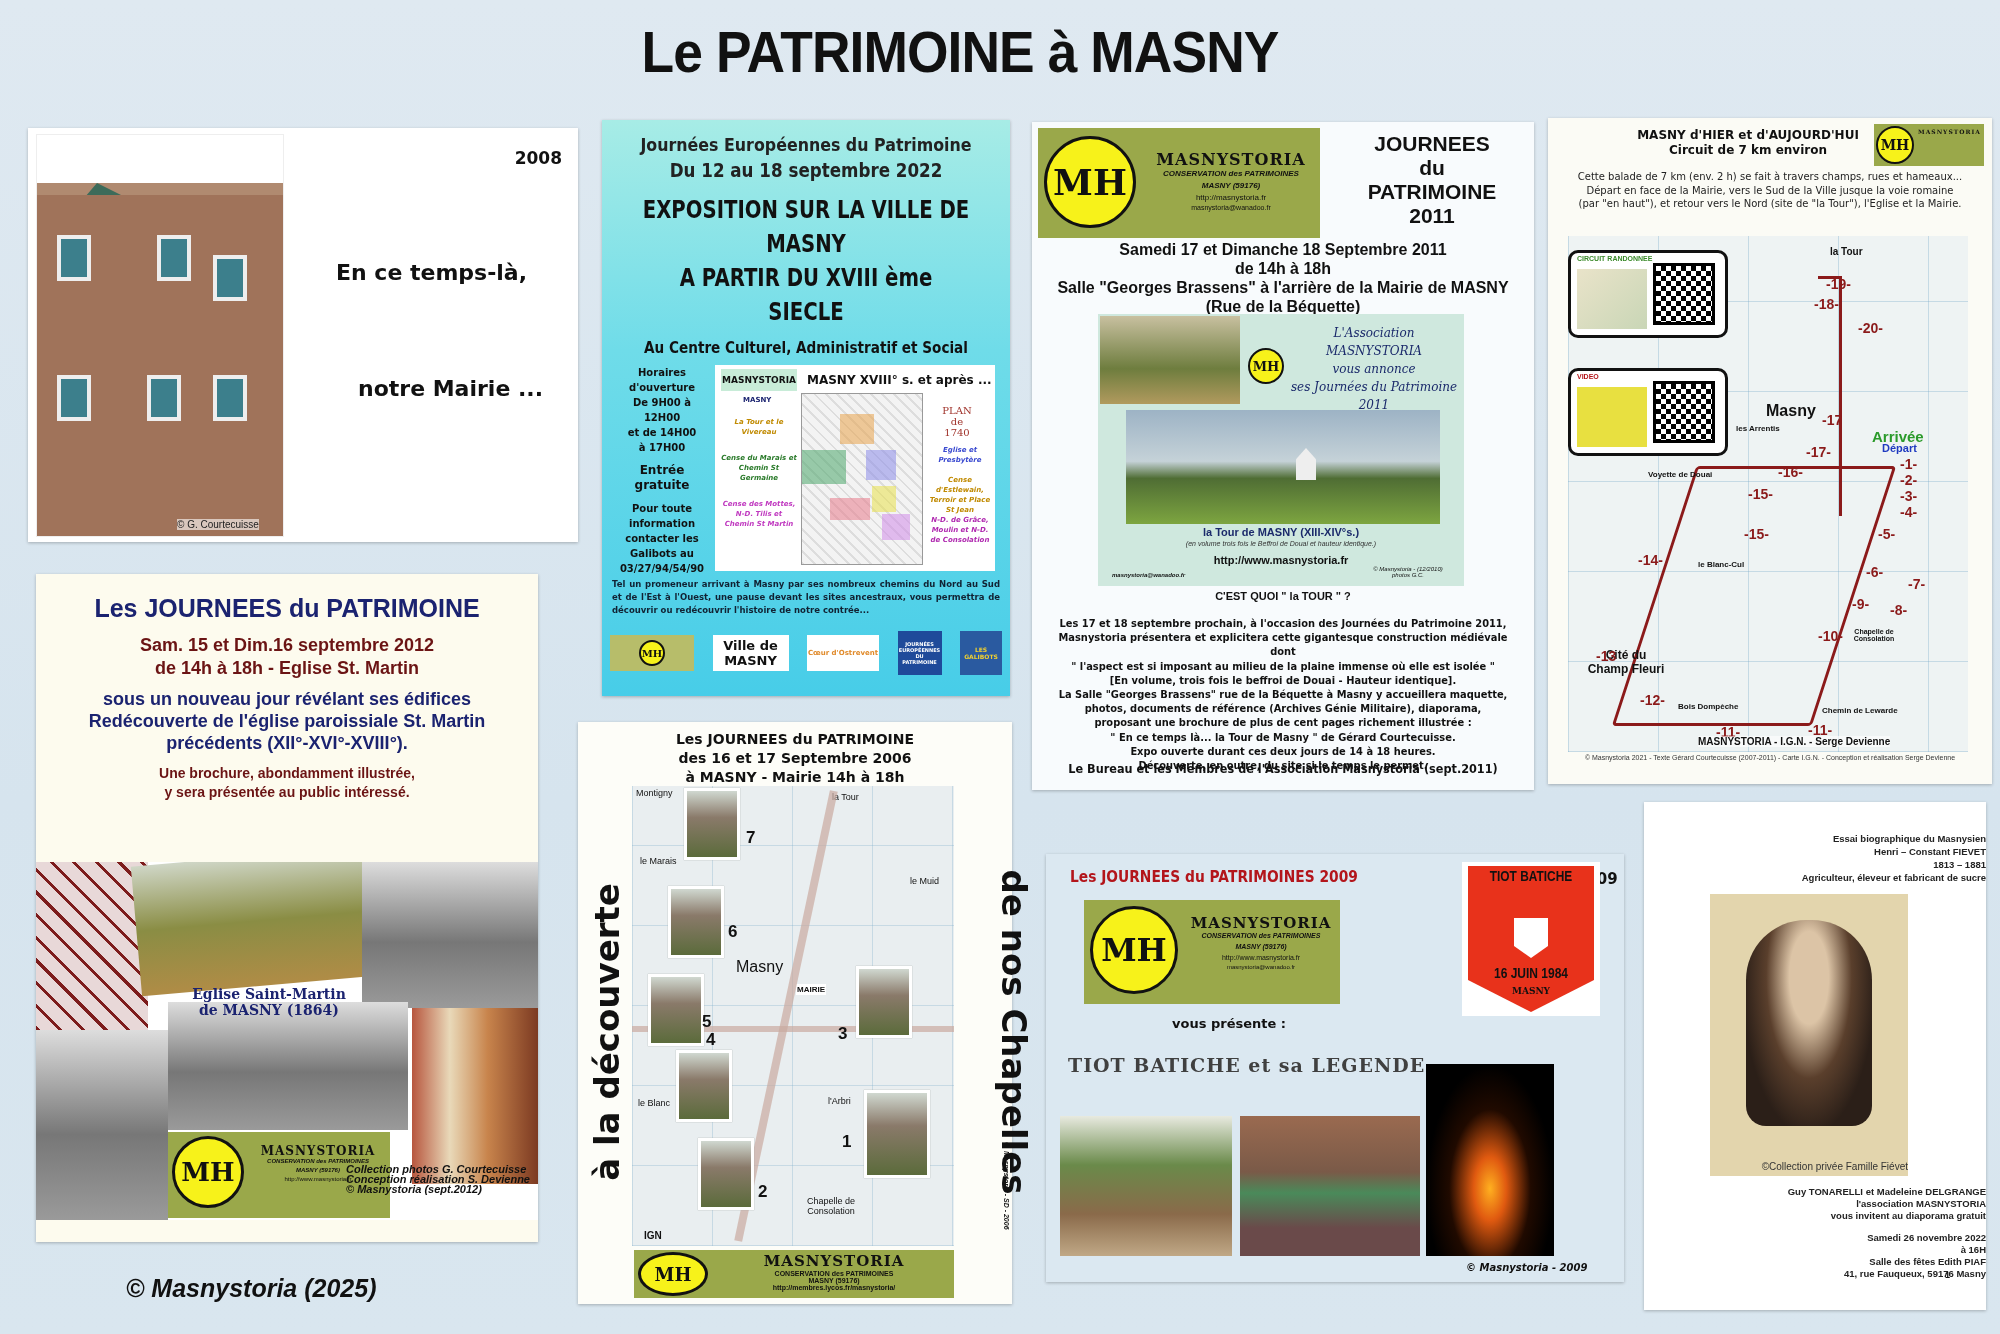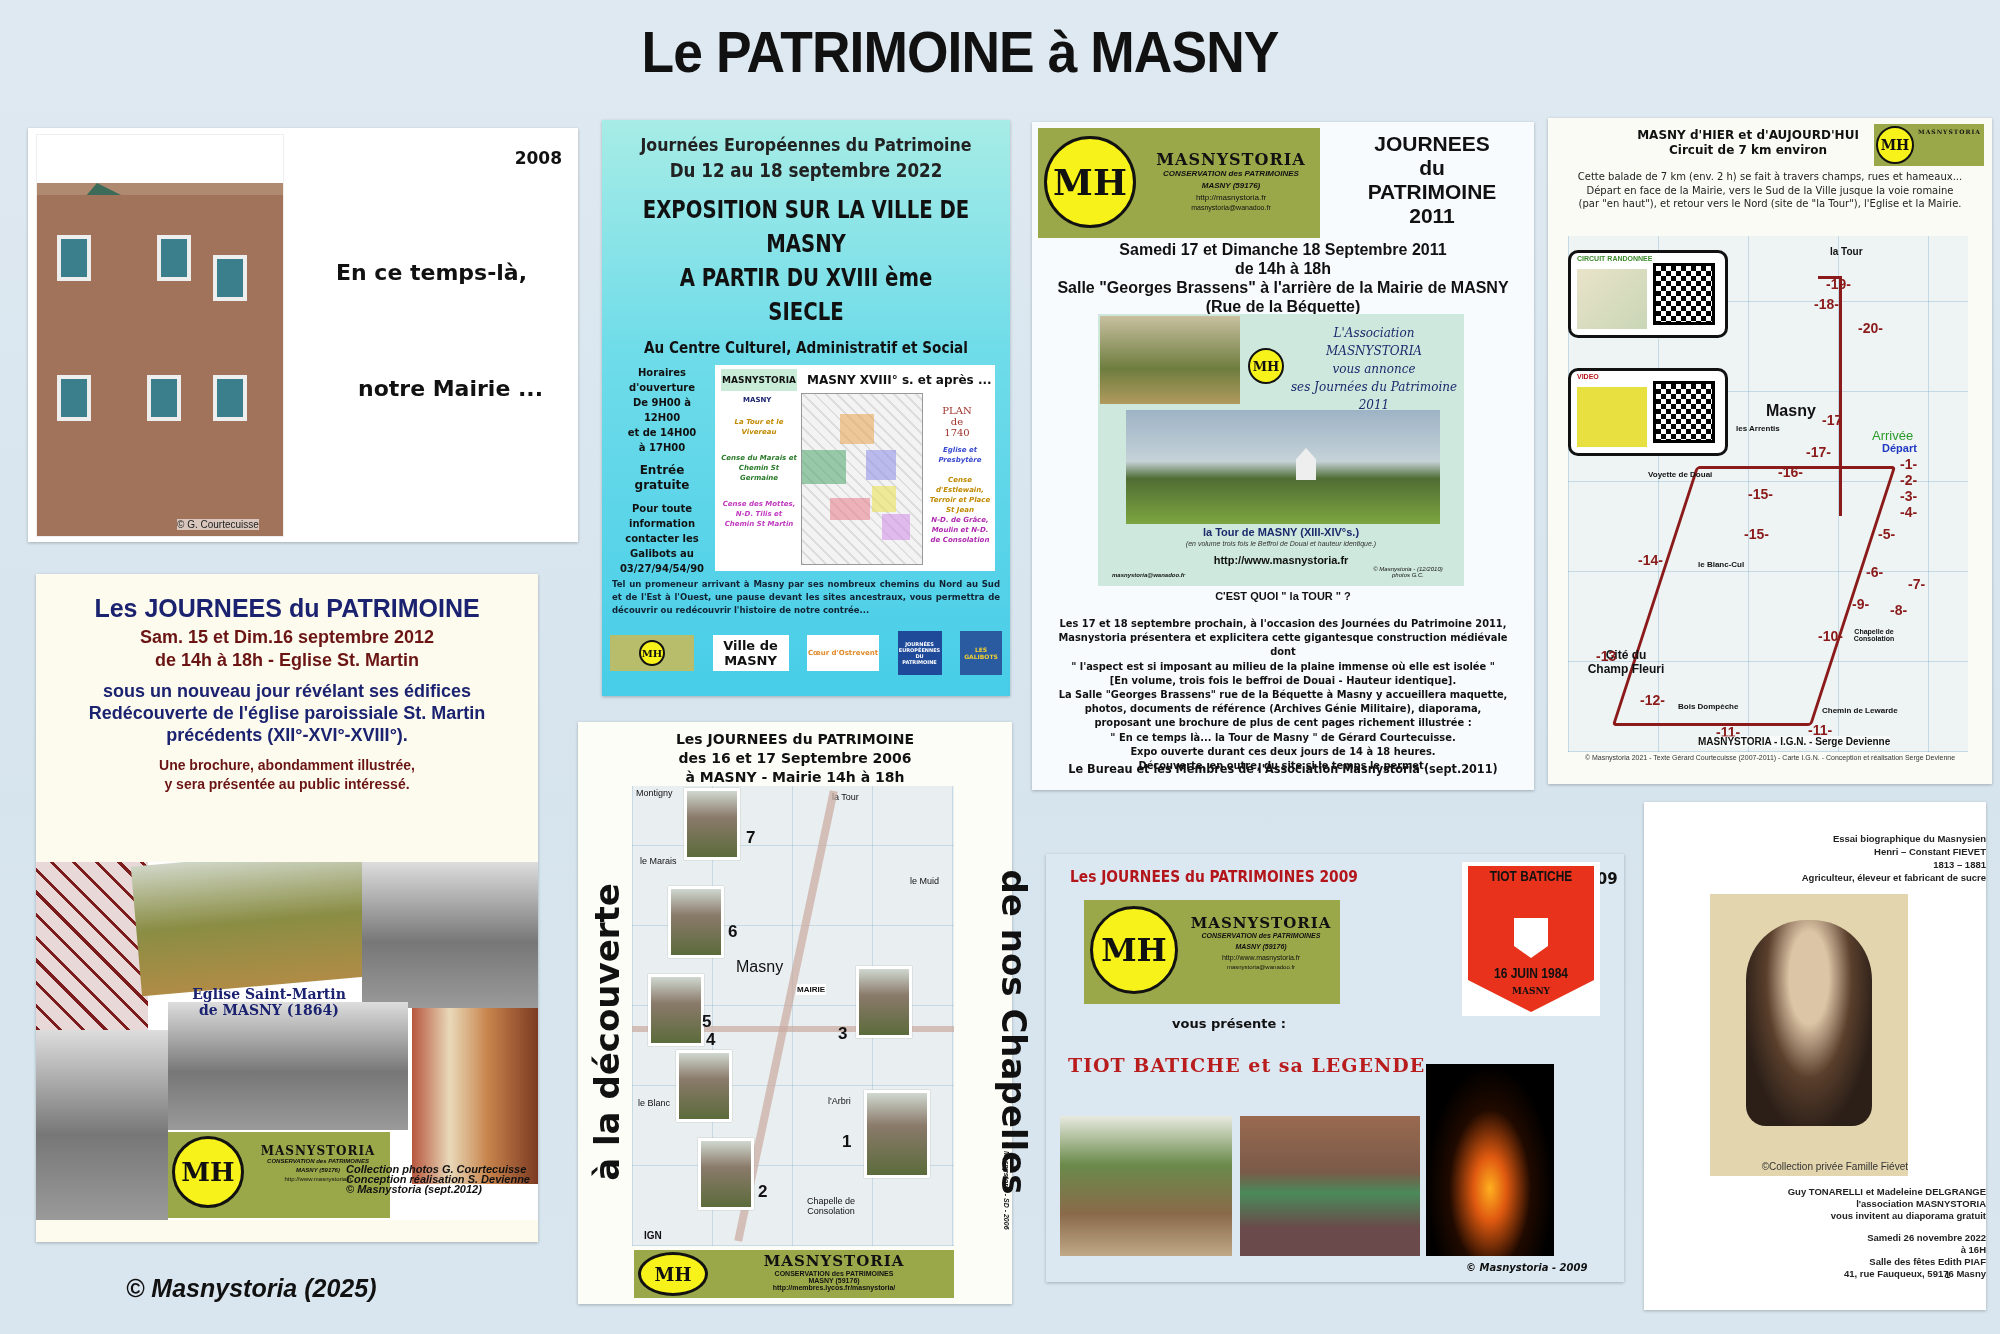--- a/index.html
+++ b/index.html
@@ -70,21 +70,21 @@
   .qr .code{position:absolute;right:10px;top:10px;width:62px;height:62px;background:
      conic-gradient(#000 25%,#fff 0 50%,#000 0 75%,#fff 0) 0 0/10px 10px;border:3px solid #000}
   .qr .thumb{position:absolute;left:6px;top:16px;width:70px;height:60px;background:linear-gradient(135deg,#e9e3c9,#c9d6b6)}
   .num{position:absolute;color:#8b1a1a;font-weight:bold;font-size:14px}
   .route{position:absolute;border:3px solid #8b1a1a}
   .p4 .mcred{position:absolute;left:0;top:636px;width:444px;font-size:7px;color:#333}
   .p4 .mfoot{position:absolute;left:130px;top:610px;font-size:10px;font-weight:bold;color:#111;background:rgba(255,255,255,.6)}
   
   .p5{left:36px;top:574px;width:502px;height:668px;background:#fdfbee;text-align:center}
   .p5 .h{margin-top:18px;font-size:25px;font-weight:bold;color:#1b2370;line-height:32px}
-  .p5 .d{margin-top:2px;font-size:18px;font-weight:bold;color:#6b1414;line-height:23px}
+  .p5 .d{margin-top:10px;font-size:18px;font-weight:bold;color:#6b1414;line-height:23px}
   .p5 .r{margin-top:8px;font-size:18px;font-weight:bold;color:#1b2370;line-height:22px}
   .p5 .b{margin-top:10px;font-size:14px;font-weight:bold;color:#6b1414;line-height:19px}
   .collage{position:absolute;left:0;top:288px;width:502px;height:358px;background:#fff;overflow:hidden}
   .glass{position:absolute;left:0;top:0;width:112px;height:168px;background:repeating-linear-gradient(45deg,#7d1c1c 0 3px,#e8d8d8 3px 16px),#7d1c1c}
   .field{position:absolute;left:100px;top:-6px;width:240px;height:130px;background:linear-gradient(180deg,#cfd6c6 0,#8a8d44 50%,#b08c46 100%);transform:rotate(-5deg)}
   .bw{position:absolute;background:linear-gradient(180deg,#ddd,#777 55%,#9a9a9a);}
   .painted{position:absolute;right:0;top:146px;width:126px;height:176px;background:linear-gradient(90deg,#b7563e,#e9d9b9 30%,#c8844c 60%,#7c3a22)}
   .p5 .egl{position:absolute;left:148px;top:124px;width:170px;font-family:"DejaVu Serif",serif;font-weight:bold;color:#1b2370;font-size:14px;line-height:16px}
   .p5 .ccred{position:absolute;right:8px;top:320px;font-size:11px;font-style:italic;font-weight:bold;line-height:10px;text-align:left}
   .foot{left:126px;top:1274px;font-size:25px;font-weight:bold;font-style:italic}
@@ -103,21 +103,21 @@
   .p7{left:1046px;top:854px;width:578px;height:428px;background:#dbe8f1}
   .p7 .h{position:absolute;left:24px;top:14px;font-size:15px;font-weight:bold;color:#b3151b;font-family:"DejaVu Sans",sans-serif;transform:scaleX(.92);transform-origin:left}
   .p7 .yr{position:absolute;left:530px;top:16px;font-size:15px;font-weight:bold;font-family:"DejaVu Sans",sans-serif}
   .p7 .brand{position:absolute;left:38px;top:46px;width:256px;height:104px}
   .p7 .vp{position:absolute;left:126px;top:162px;font-size:13px;font-weight:bold;font-family:"DejaVu Sans",sans-serif}
   .shield{position:absolute;left:416px;top:8px;width:138px;height:154px;background:#fff}
   .shield .sh{position:absolute;left:6px;top:4px;width:126px;height:146px;background:#e8321b;clip-path:polygon(0 0,100% 0,100% 78%,50% 100%,0 78%)}
   .shield .st{position:absolute;left:0;top:6px;width:138px;text-align:center;font-size:14px;font-weight:bold;transform:scaleX(.85)}
   .shield .sd{position:absolute;left:0;top:102px;width:138px;text-align:center;font-size:15px;font-weight:bold;transform:scaleX(.8)}
   .shield .sm{position:absolute;left:0;top:124px;width:138px;text-align:center;font-size:9px;font-weight:bold;font-family:"DejaVu Serif",serif}
-  .p7 .leg{position:absolute;left:22px;top:200px;font-size:19px;font-weight:bold;color:#b91c1c;font-family:"DejaVu Serif",serif;letter-spacing:1px;font-style:normal;line-height:22px}
+  .p7 .leg{position:absolute;left:22px;top:200px;font-size:19px;font-weight:bold;color:#404040;font-family:"DejaVu Serif",serif;letter-spacing:1px;font-style:normal;line-height:22px}
   .ph{position:absolute;top:262px;height:140px}
   .p7 .cp{position:absolute;left:420px;top:408px;font-size:10px;font-style:italic;font-weight:bold;font-family:"DejaVu Sans",sans-serif}
   
   .p8{left:1644px;top:802px;width:342px;height:508px;background:#fff;text-align:right}
   .p8 .h{margin-top:30px;font-size:9.5px;font-weight:bold;line-height:13px;color:#222}
   .p8 .portrait{position:absolute;left:66px;top:92px;width:198px;height:282px;background:#e3d5ad}
   .portrait .face{position:absolute;left:36px;top:26px;width:126px;height:206px;border-radius:60px 60px 20px 20px;background:radial-gradient(ellipse at 50% 28%,#dcc4a6 0 22%,#5a3f2c 48%,#2b1f18 75%)}
   .portrait .cap{position:absolute;left:0;bottom:4px;width:198px;font-size:10px;color:#333}
   .p8 .inv{position:absolute;left:0;top:384px;width:342px;font-size:9.5px;font-weight:bold;line-height:12px;color:#222}
   .p8 .when{position:absolute;left:0;top:430px;width:342px;font-size:9.5px;font-weight:bold;line-height:12px;color:#222}
@@ -289,21 +289,21 @@
     <div class="route" style="left:250px;top:40px;width:24px;height:240px;border-left:none;border-bottom:none"></div>
     <div class="abs" style="left:262px;top:10px;font-size:10px;font-weight:bold">la Tour</div>
     <div class="abs" style="left:198px;top:166px;font-size:16px;font-weight:bold">Masny</div>
     <div class="abs" style="left:168px;top:188px;font-size:8px;font-weight:bold">les Arrentis</div>
     <div class="abs" style="left:80px;top:234px;font-size:8px;font-weight:bold">Voyette de Douai</div>
     <div class="abs" style="left:130px;top:324px;font-size:8px;font-weight:bold">le Blanc-Cul</div>
     <div class="abs" style="left:18px;top:412px;width:80px;font-size:12px;font-weight:bold;color:#111">Cité du Champ Fleuri</div>
     <div class="abs" style="left:110px;top:466px;font-size:8px;font-weight:bold">Bois Dompèche</div>
     <div class="abs" style="left:254px;top:470px;font-size:8px;font-weight:bold">Chemin de Lewarde</div>
     <div class="abs" style="left:276px;top:392px;width:60px;font-size:7px;font-weight:bold">Chapelle de Consolation</div>
-    <div class="abs" style="left:304px;top:192px;font-size:13px;font-weight:normal;color:#2a9a2a">Arrivée</div>
+    <div class="abs" style="left:304px;top:192px;font-size:15px;font-weight:bold;color:#2a9a2a">Arrivée</div>
     <div class="abs" style="left:314px;top:206px;font-size:11px;font-weight:bold;color:#1f3ac0">Départ</div>
     <div class="num" style="left:332px;top:220px">-1-</div>
     <div class="num" style="left:332px;top:236px">-2-</div>
     <div class="num" style="left:332px;top:252px">-3-</div>
     <div class="num" style="left:332px;top:268px">-4-</div>
     <div class="num" style="left:310px;top:290px">-5-</div>
     <div class="num" style="left:298px;top:328px">-6-</div>
     <div class="num" style="left:340px;top:340px">-7-</div>
     <div class="num" style="left:322px;top:366px">-8-</div>
     <div class="num" style="left:284px;top:360px">-9-</div>

